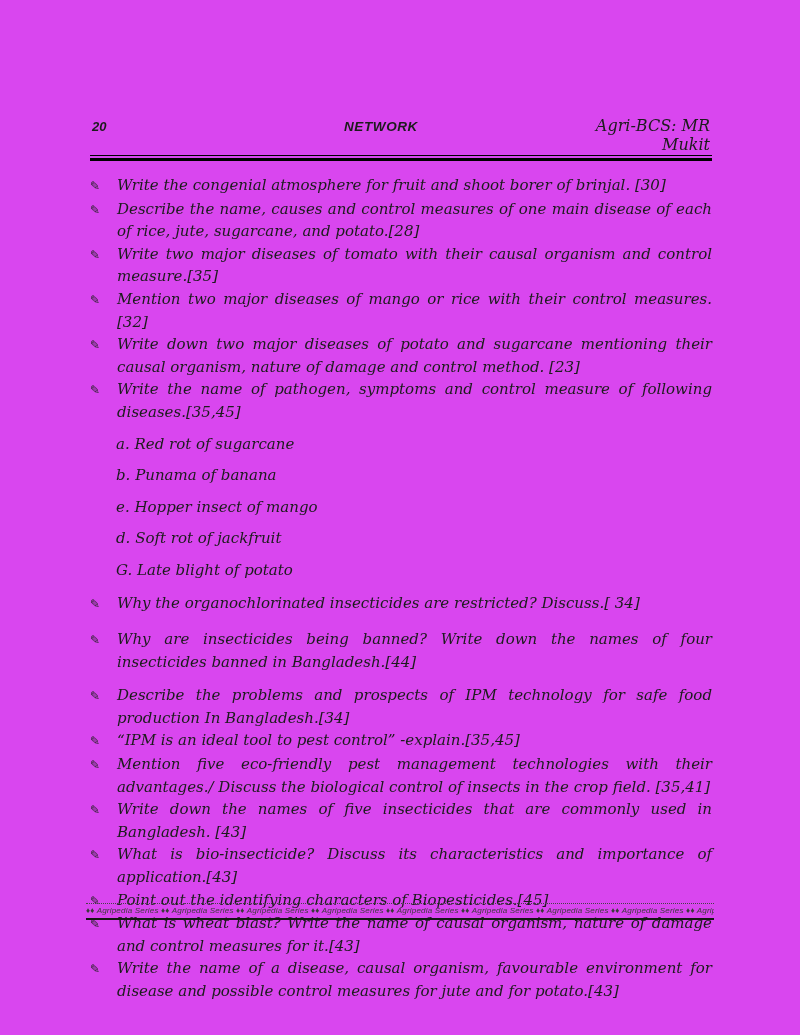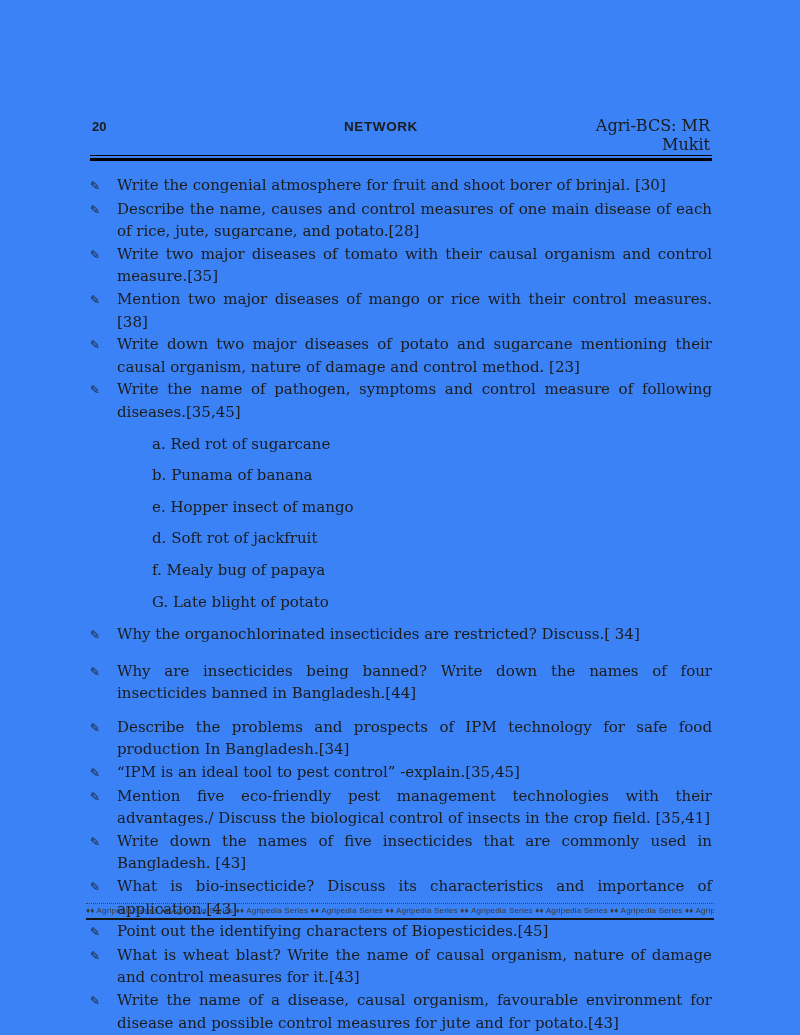--- a/index.html
+++ b/index.html
@@ -1,23 +1,24 @@
 <!DOCTYPE html>
 <html><head>
 <meta charset="utf-8">
 <style>
   html,body{margin:0;padding:0;background:#e8e8e8;}
   .page{
     position:relative;
     width:800px;height:1035px;
-    background:#3b82f6;
+    background:#d946ef;
     font-family:"DejaVu Serif", serif;
     color:#1c1c1c;
     overflow:hidden;
     margin:0 auto;
+    font-style:italic;
   }
   .content{
     position:absolute;
     left:90px; top:116px;
     width:622px;
   }
   .hdr{
     display:flex;
     align-items:baseline;
     padding:0 2px;
@@ -67,21 +68,21 @@
     font-family:"DejaVu Sans", sans-serif;
     font-size:12px;
     padding-top:1px;
     color:#222;
   }
   .q-text{flex:1;}
   .sub-list{
     margin:4px 0 6px 0;
   }
   .sub-item{
-    margin-left:62px;
+    margin-left:26px;
     margin-top:9px;
     margin-bottom:9px;
   }
   .pfooter{
     position:absolute;
     left:86px; top:903px;
     width:628px;
     border-top:1px dotted #444;
     border-bottom:2px solid #151515;
     padding:2px 0 3px 0;
@@ -123,40 +124,39 @@
         </div>
         <div class="q-block">
           <div class="q-row">
             <span class="bullet">✎</span>
             <span class="q-text">Write two major diseases of tomato with their causal organism and control measure.[35]</span>
           </div>
         </div>
         <div class="q-block">
           <div class="q-row">
             <span class="bullet">✎</span>
-            <span class="q-text">Mention two major diseases of mango or rice with their control measures. [38]</span>
+            <span class="q-text">Mention two major diseases of mango or rice with their control measures. [32]</span>
           </div>
         </div>
         <div class="q-block">
           <div class="q-row">
             <span class="bullet">✎</span>
             <span class="q-text">Write down two major diseases of potato and sugarcane mentioning their causal organism, nature of damage and control method. [23]</span>
           </div>
         </div>
         <div class="q-block">
           <div class="q-row">
             <span class="bullet">✎</span>
             <span class="q-text">Write the name of pathogen, symptoms and control measure of following diseases.[35,45]</span>
           </div>
           <div class="sub-list">
             <div class="sub-item">a. Red rot of sugarcane</div>
             <div class="sub-item">b. Punama of banana</div>
             <div class="sub-item">e. Hopper insect of mango</div>
             <div class="sub-item">d. Soft rot of jackfruit</div>
-            <div class="sub-item">f. Mealy bug of papaya</div>
             <div class="sub-item">G. Late blight of potato</div>
           </div>
         </div>
         <div class="q-block">
           <div class="q-row">
             <span class="bullet">✎</span>
             <span class="q-text">Why the organochlorinated insecticides are restricted? Discuss.[ 34]</span>
           </div>
         </div>
         <div class="q-block">

